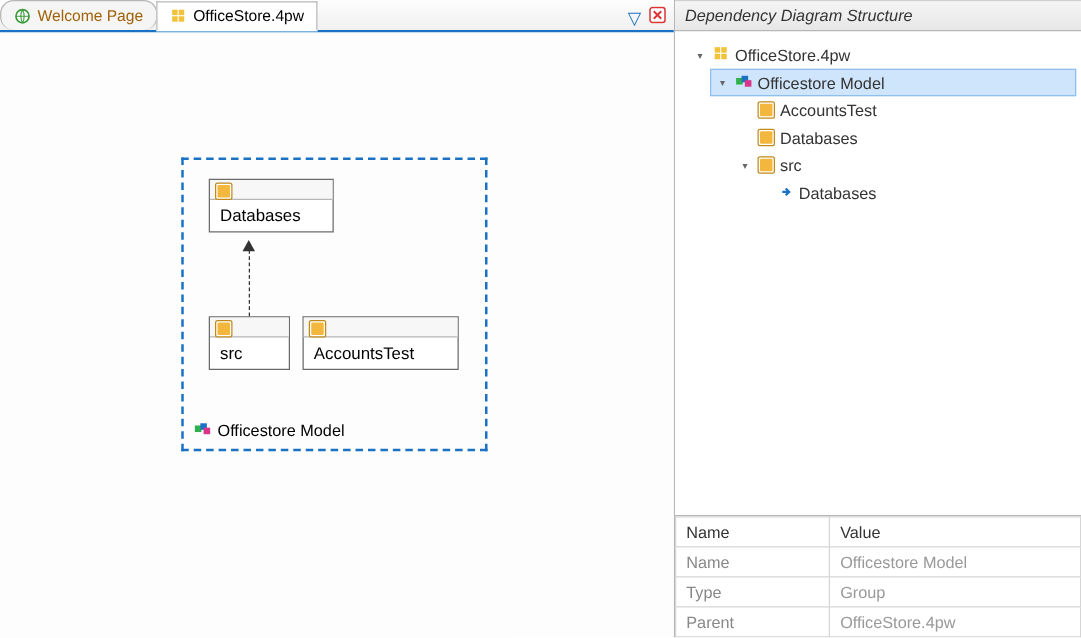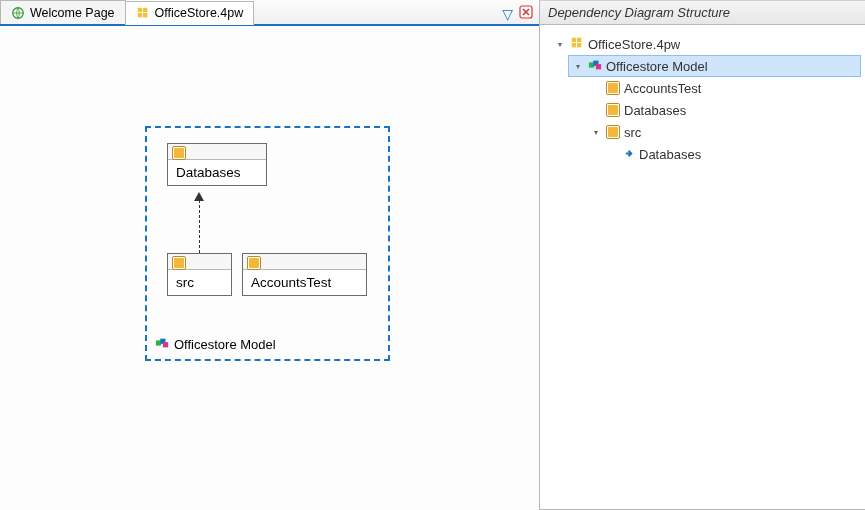--- a/index.html
+++ b/index.html
@@ -3,21 +3,21 @@
 <meta charset="utf-8">
 <style>
   * { box-sizing: border-box; }
   html, body { margin:0; padding:0; font-family: "Segoe UI", Tahoma, sans-serif; font-size:13px; color:#333; }
   body { width:865px; height:510px; display:flex; background:#fff; }
 
   
   .editor { flex:1; display:flex; flex-direction:column; border-right:1px solid #b7b7b7; }
   .tabbar { height:26px; display:flex; align-items:flex-end; border-bottom:2px solid #1b72c4; background:linear-gradient(#fdfdfd,#f0f0f0); position:relative; }
   .tab { height:24px; display:flex; align-items:center; gap:5px; padding:0 10px; border:1px solid #b7b7b7; border-bottom:none; background:#f5f5f5; font-size:12.5px; margin-right:-1px; cursor:pointer; }
-  .tab.inactive { color:#000000; }
+  .tab.inactive { color:#a16207;border-radius:11px; }
   .tab.active { background:#fff; color:#000; position:relative; top:1px; border-bottom:1px solid #fff; z-index:2; }
   .tabbar .spacer { flex:1; }
   .tabbar .tab-actions { display:flex; align-items:center; gap:6px; padding:0 6px 2px 0; }
   .canvas { flex:1; position:relative; background:#fdfdfd; overflow:hidden; }
 
   
   .group-box { position:absolute; left:145px; top:100px; width:245px; height:235px; border:2px dashed #1b72c4; }
   .group-caption { position:absolute; left:8px; bottom:6px; display:flex; align-items:center; gap:5px; font-size:13px; color:#000; }
   .node { position:absolute; border:1px solid #6b6b6b; background:#fff; color:#000; font-size:13.5px; display:flex; flex-direction:column; }
   .node .node-icon-row { height:16px; padding:2px 4px 0 4px; border-bottom:1px solid #b7b7b7; background:#f7f7f7; display:flex; align-items:center; }
@@ -190,14 +190,36 @@
                 </ul>
               </li>
             </ul>
           </li>
         </ul>
       </li>
     </ul>
   </div>
 
   <div class="props-panel">
+    <table class="props">
+      <thead>
+        <tr>
+          <th style="width:38%">Name</th>
+          <th>Value</th>
+        </tr>
+      </thead>
+      <tbody>
+        <tr>
+          <td>Name</td>
+          <td>Officestore Model</td>
+        </tr>
+        <tr>
+          <td>Type</td>
+          <td>Group</td>
+        </tr>
+        <tr>
+          <td>Parent</td>
+          <td>OfficeStore.4pw</td>
+        </tr>
+      </tbody>
+    </table>
   </div>
 </div>
 
 </body></html>

